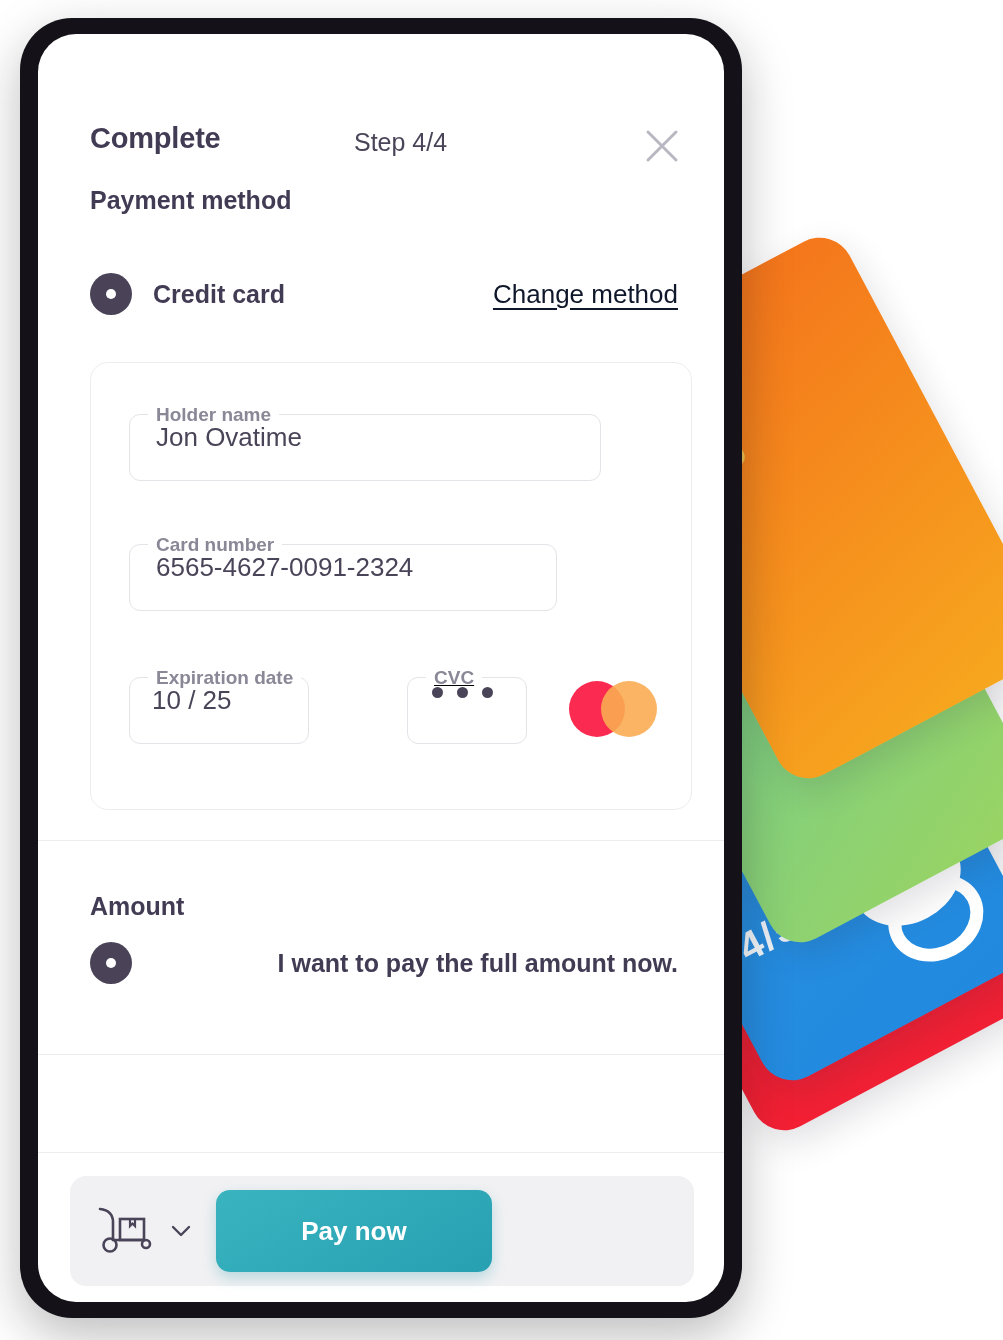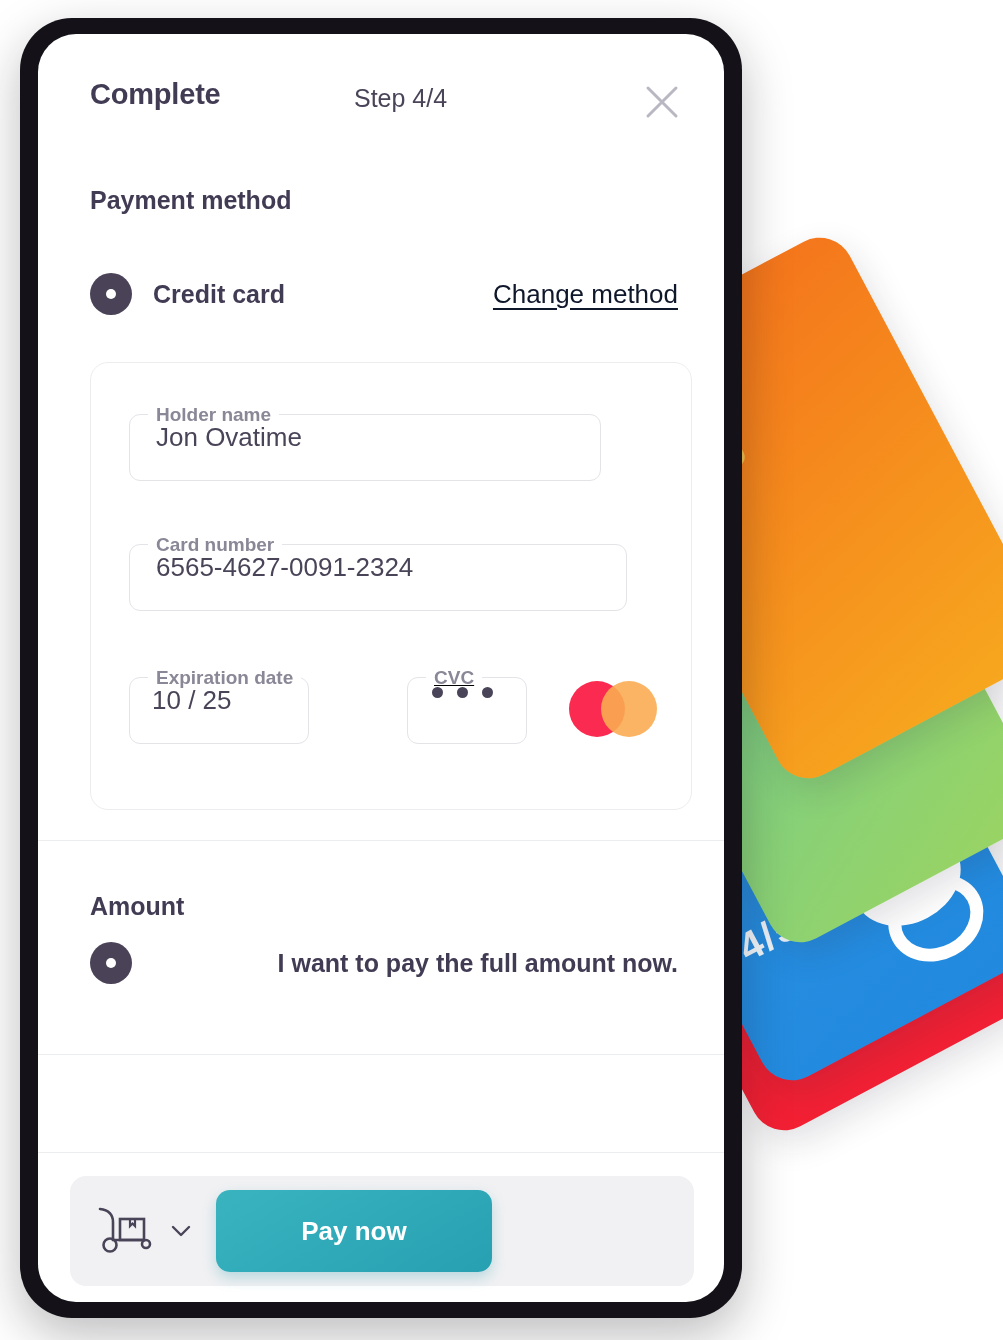--- a/index.html
+++ b/index.html
@@ -107,20 +107,21 @@
     height: 1268px;
     background: #ffffff;
     border-radius: 38px;
     overflow: hidden;
   }
 
   
   .header {
     position: relative;
     height: 118px;
+    margin-top: 44px;
   }
   .title {
     position: absolute;
     left: 52px; top: 44px;
     font-size: 29px;
     font-weight: 700;
     color: #423B54;
     letter-spacing: -0.2px;
   }
   .step {
@@ -225,21 +226,21 @@
   }
   .field .value {
     display: block;
     padding: 0 26px 20px 26px;
     font-size: 26px;
     color: #4A4458;
     white-space: nowrap;
     line-height: 1;
   }
   #fld-holder { left: 38px; top: 42px; width: 472px; height: 76px; }
-  #fld-number { left: 38px; top: 172px; width: 498px; height: 76px; }
+  #fld-number { left: 38px; top: 172px; width: 428px; height: 76px; }
   #fld-exp    { left: 38px; top: 305px; width: 180px; height: 76px; }
   #fld-cvc    { left: 316px; top: 305px; width: 120px; height: 76px; text-decoration: underline; }
 
   #fld-exp .value { padding-left: 22px; }
 
   .cvc-dots {
     display: flex;
     align-items: center;
     gap: 14px;
     padding: 0 0 22px 24px;

